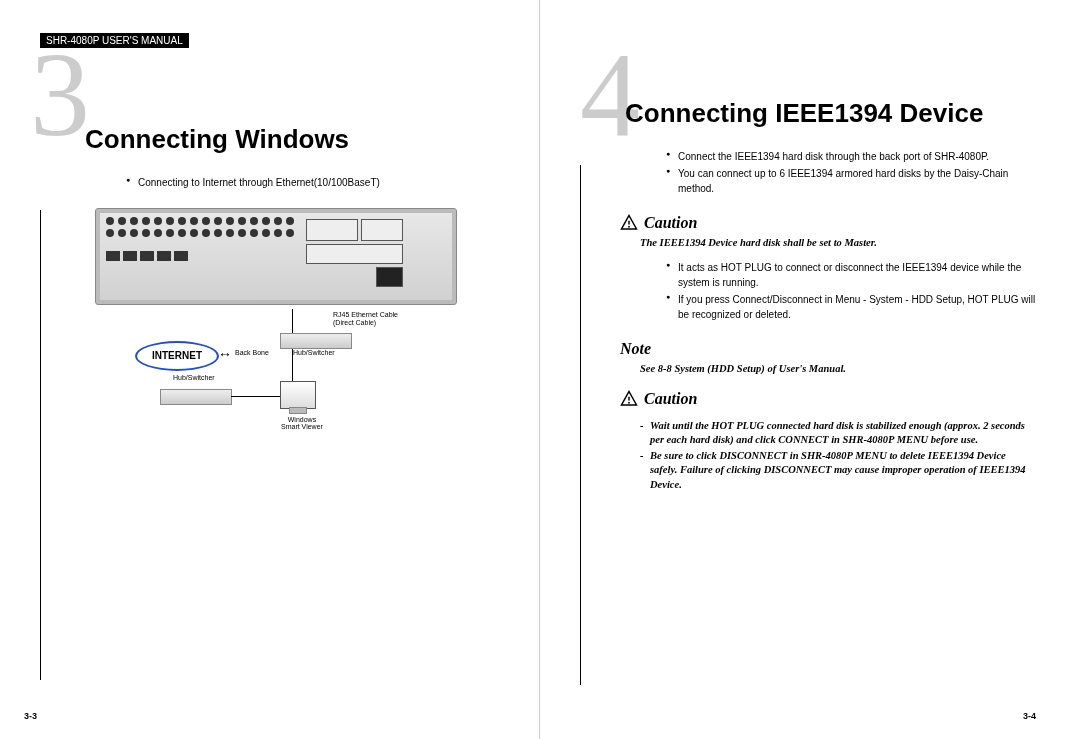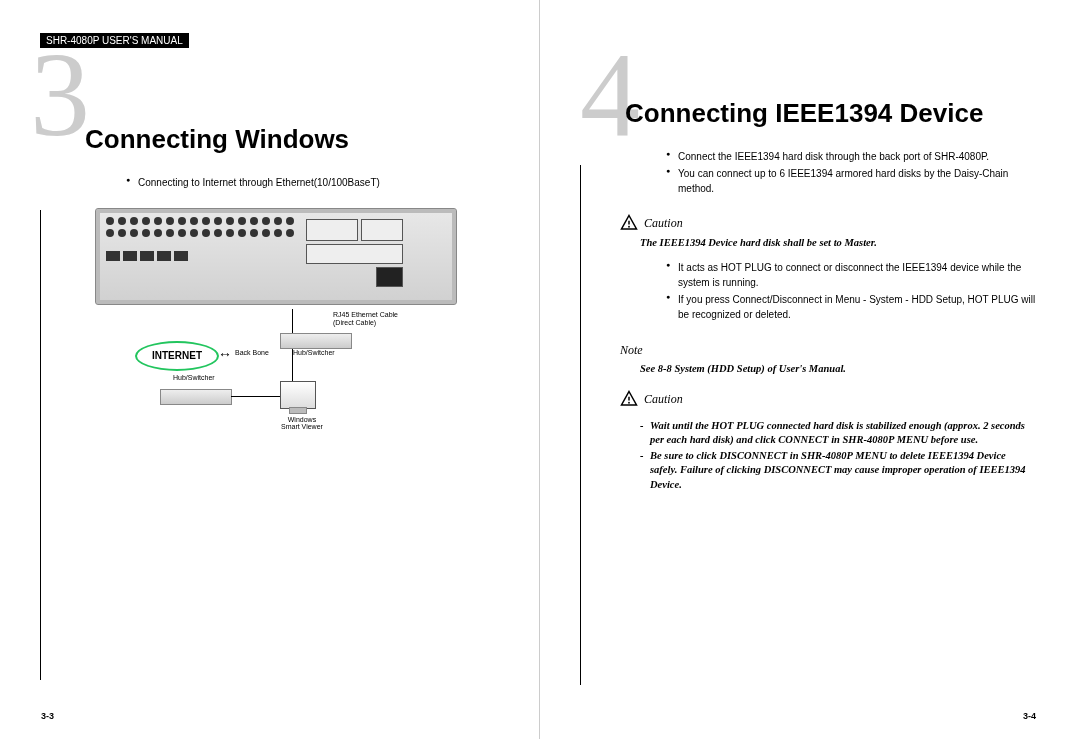--- a/index.html
+++ b/index.html
@@ -81,22 +81,22 @@
     gap: 6px;
     margin: 14px 0 4px 40px;
   }
   .tri-icon {
     width: 18px;
     height: 18px;
   }
   .caution-label, .note-label {
     font-family: "Times New Roman", Times, serif;
     font-style: italic;
-    font-weight: normal;
-    font-size: 12px;
+    font-weight: bold;
+    font-size: 16px;
   }
   .note-row { margin: 14px 0 4px 40px; }
   .italic-body {
     font-family: "Times New Roman", Times, serif;
     font-style: italic;
     font-weight: bold;
     font-size: 10.5px;
     line-height: 1.35;
     margin-left: 60px;
     margin-right: 10px;
@@ -116,21 +116,21 @@
     content: "-";
     position: absolute;
     left: 0;
   }
   .page-num {
     position: absolute;
     bottom: 18px;
     font-size: 9px;
     font-weight: bold;
   }
-  .page.left .page-num { left: 41px; }
+  .page.left .page-num { left: 24px; }
   .page.right .page-num { right: 44px; }
 
   .diagram {
     margin-left: 55px;
     width: 400px;
     font-size: 7px;
   }
   .device-box {
     width: 360px;
     height: 95px;
@@ -176,21 +176,21 @@
 
   .net-diagram {
     position: relative;
     height: 140px;
     margin-top: 6px;
   }
   .internet-oval {
     position: absolute;
     left: 40px; top: 30px;
     width: 80px; height: 26px;
-    border: 2px solid #22c55e;
+    border: 2px solid #1d4ed8;
     border-radius: 50%;
     text-align: center;
     line-height: 26px;
     font-size: 10px;
     font-weight: bold;
     background: #fff;
   }
   .small-hub {
     position: absolute;
     width: 70px; height: 14px;

